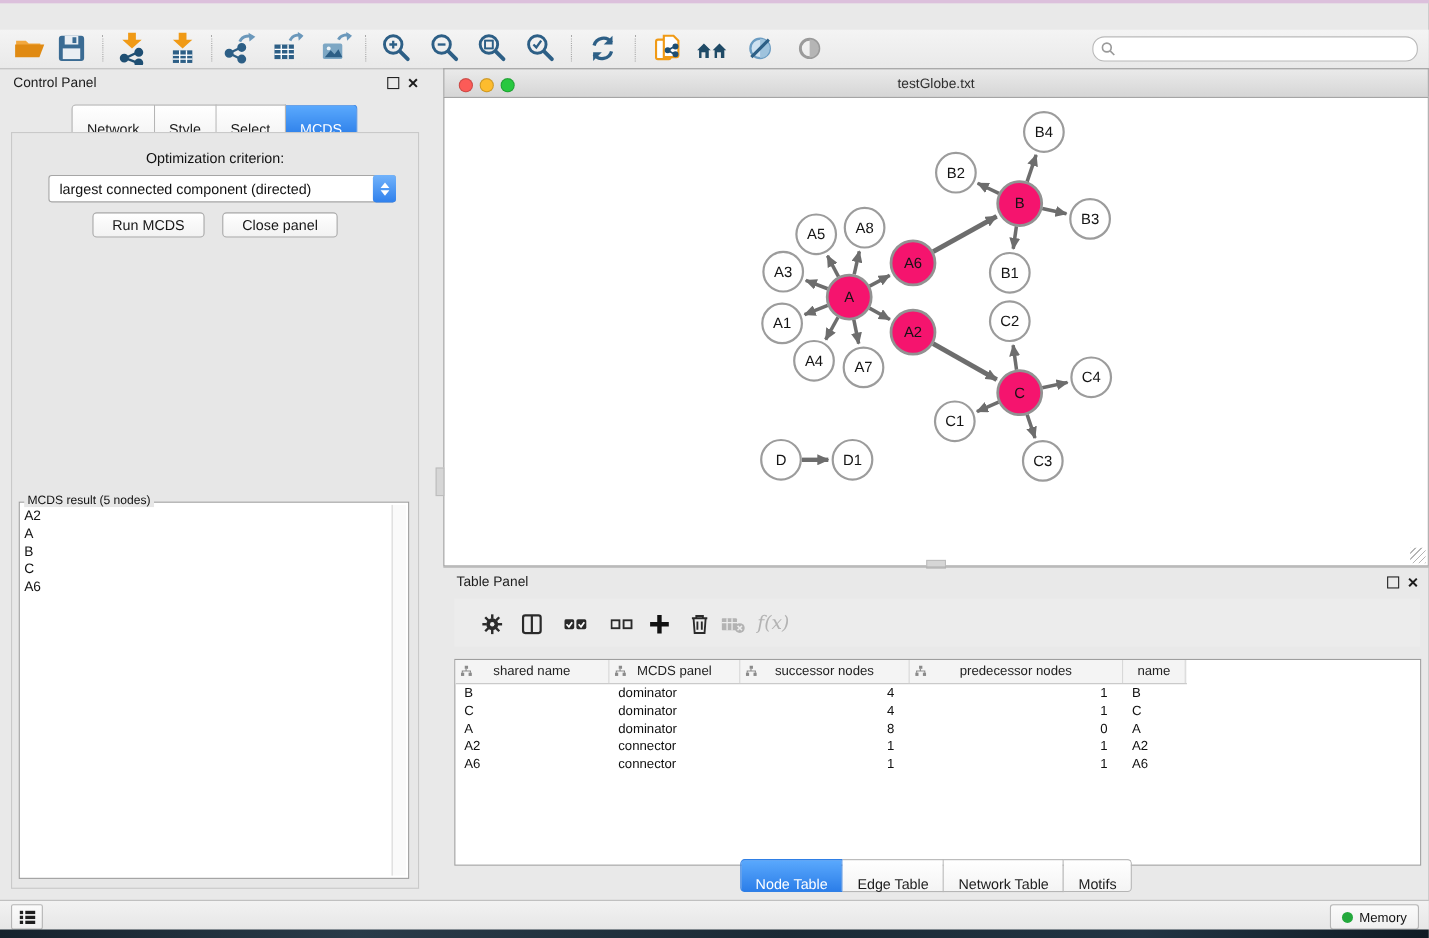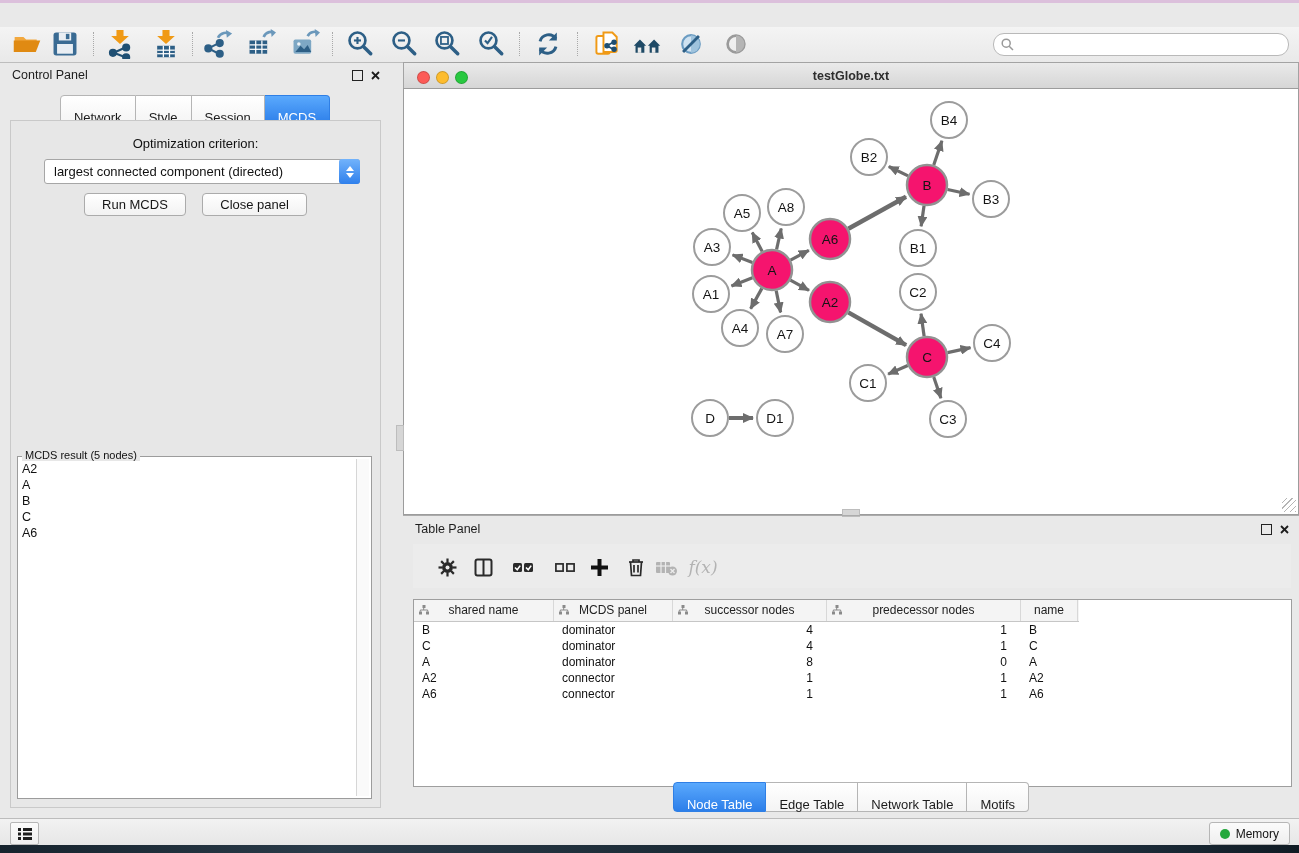--- a/index.html
+++ b/index.html
@@ -55,21 +55,21 @@
   .result-title{position:absolute;top:-8px;left:4px;background:#e7e7e7;padding:0 3px;
                 font-size:11px;color:#111;}
   .result-list{position:absolute;inset:4px 16px 2px 4px;font-size:12.5px;color:#111;
                list-style:none;margin:0;padding:0;}
   .result-list li{line-height:16px;}
   .result-scroll{position:absolute;top:2px;bottom:2px;right:2px;width:12px;background:#fafafa;
                  border-left:1px solid #d6d6d6;}
   
   .network-window{position:absolute;left:403px;top:62px;width:896px;height:453px;}
   .nw-titlebar{position:absolute;top:0;left:0;right:0;height:26px;border:1px solid #a3a3a3;border-bottom:none;
-               background:linear-gradient(#eaeaea,#d5d5d5);font-weight:bold;}
+               background:linear-gradient(#eaeaea,#d5d5d5);}
   .nw-traffic{position:absolute;left:13px;top:8px;display:flex;gap:6px;}
   .nw-light{width:11px;height:11px;border-radius:50%;border:0.5px solid rgba(0,0,0,.18);}
   .nw-title{text-align:center;line-height:26px;font-size:12.5px;color:#2e2e2e;}
   .nw-canvas{position:absolute;left:0;right:0;top:26px;bottom:0;background:#fff;border:1px solid #9c9c9c;}
   .grip{position:absolute;right:2px;bottom:2px;width:14px;height:14px;
         background:repeating-linear-gradient(135deg,transparent 0 3px,#b5b5b5 3px 4px);}
   .v-handle{position:absolute;left:396px;top:425px;width:6px;height:24px;background:#d6d6d6;
             border:1px solid #bdbdbd;}
   .h-handle{position:absolute;left:842px;top:509px;width:16px;height:6px;background:#d6d6d6;
             border:1px solid #bdbdbd;}
@@ -276,21 +276,21 @@
         <span class="float-btn"></span>
         <svg width="9" height="9" viewBox="0 0 9 9">
           <line x1="1" y1="1" x2="8" y2="8" stroke="#1c1c1c" stroke-width="1.8"></line>
           <line x1="8" y1="1" x2="1" y2="8" stroke="#1c1c1c" stroke-width="1.8"></line>
         </svg>
       </span>
     </div>
     <div class="cp-tabs"><span class="seg" id="cp-tabs">
           <button class="sbtn">Network</button>
           <button class="sbtn">Style</button>
-          <button class="sbtn">Session</button>
+          <button class="sbtn">Select</button>
           <button class="sbtn sel">MCDS</button>
         </span></div>
     <div class="cp-content">
       <div class="opt-label">Optimization criterion:</div>
       <div class="dropdown">
         <div class="val">largest connected component (directed)</div>
         <div class="stepper">
             <i class="up"></i>
             <i class="dn"></i>
           </div>

